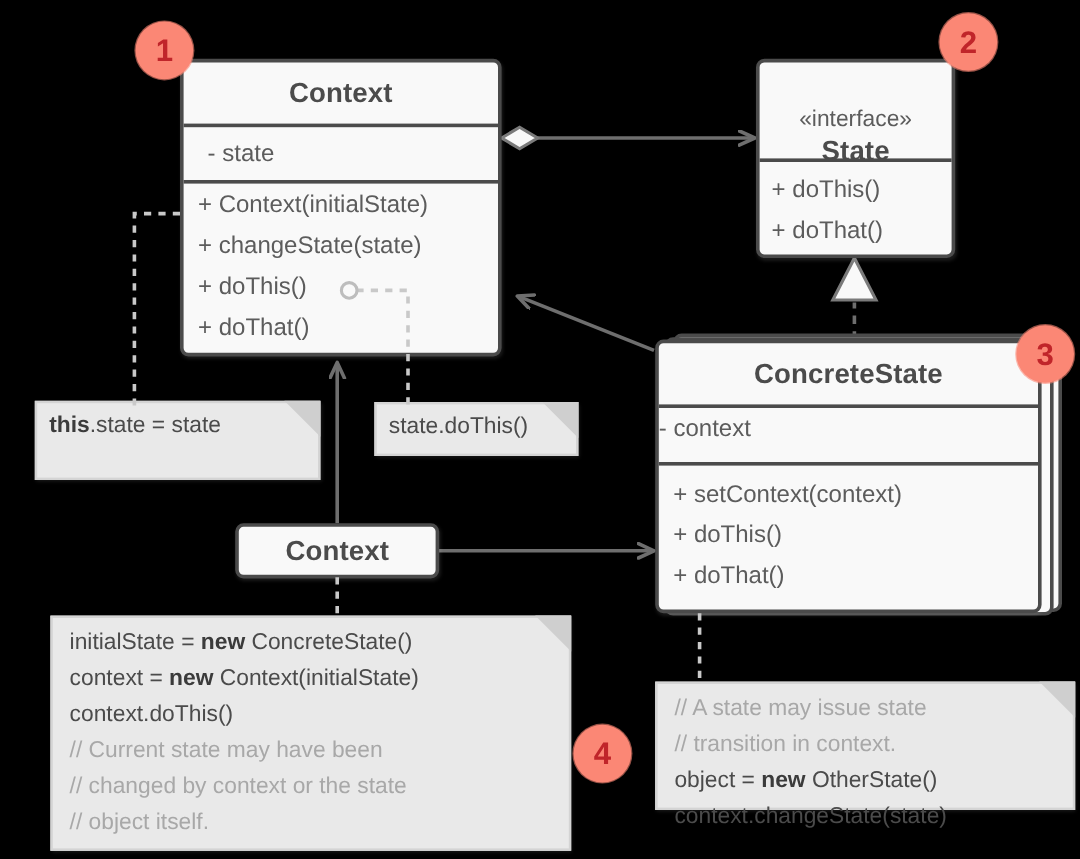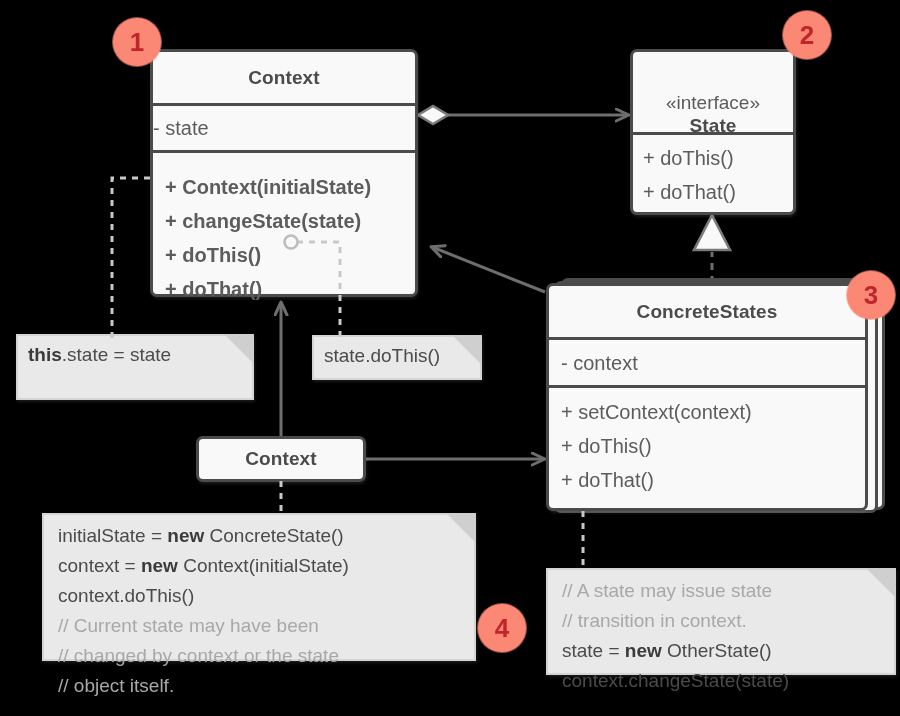--- a/index.html
+++ b/index.html
@@ -36,21 +36,21 @@
   }
   .uml-compartment {
     box-sizing: border-box;
     position: relative;
   }
   .compartment-divider {
     border-top: 3px solid #4b4b4b;
   }
   .uml-title {
     font-weight: bold;
-    font-size: 19px;
+    font-size: 23px;
     color: #4b4b4b;
     text-align: center;
     letter-spacing: 0.1px;
   }
   .uml-stereotype {
     font-size: 19px;
     color: #5c5c5c;
     text-align: center;
     font-weight: normal;
     margin-top: 44px;
@@ -169,24 +169,24 @@
      ConcreteStates --&gt;
     <g>
       <path d="M583,511 L583,568" fill="none" stroke="#c9c9c9" stroke-width="3" stroke-dasharray="6 6"></path>
     </g>
   </svg>
 
   <div class="uml-box" style="left:150px; top:49px; width:268px; height:248px;">
     <div class="uml-compartment" style="height:51px; display:flex; align-items:center; justify-content:center;">
       <div class="uml-title">Context</div>
     </div>
-    <div class="uml-compartment compartment-divider" style="height:47px; display:flex; align-items:center; padding-left:0;">
+    <div class="uml-compartment compartment-divider" style="height:47px; display:flex; align-items:center; padding-left:20px;">
       <div class="uml-member">- state</div>
     </div>
-    <div class="uml-compartment compartment-divider" style="padding:17px 0 0 12px;font-weight:bold;">
+    <div class="uml-compartment compartment-divider" style="padding:1px 0 0 12px;">
       <div class="uml-member">+ Context(initialState)</div>
       <div class="uml-member">+ changeState(state)</div>
       <div class="uml-member">+ doThis()</div>
       <div class="uml-member">+ doThat()</div>
     </div>
   </div>
 
   <div class="uml-box" style="left:630px; top:49px; width:166px; height:166px;">
     <div class="uml-compartment" style="height:80px; display:flex; flex-direction:column; align-items:center; justify-content:center; gap:1px;">
       <div class="uml-stereotype">«interface»</div>
@@ -196,65 +196,65 @@
       <div class="uml-member">+ doThis()</div>
       <div class="uml-member">+ doThat()</div>
     </div>
   </div>
 
   <div class="uml-stack-card" style="left:561px; top:278px; width:324px; height:232px;"></div>
   <div class="uml-stack-card" style="left:554px; top:281px; width:324px; height:232px;"></div>
 
   <div class="uml-box" style="left:546px; top:283px; width:322px; height:228px;">
     <div class="uml-compartment" style="height:51px; display:flex; align-items:center; justify-content:center;">
-      <div class="uml-title">ConcreteStates</div>
-    </div>
-    <div class="uml-compartment compartment-divider" style="height:48px; display:flex; align-items:center; padding-left:12px;">
+      <div class="uml-title">ConcreteState</div>
+    </div>
+    <div class="uml-compartment compartment-divider" style="height:48px; display:flex; align-items:flex-start; ">
       <div class="uml-member">- context</div>
     </div>
     <div class="uml-compartment compartment-divider" style="padding:7px 0 0 12px;">
       <div class="uml-member">+ setContext(context)</div>
       <div class="uml-member">+ doThis()</div>
       <div class="uml-member">+ doThat()</div>
     </div>
   </div>
 
   <div class="uml-box" style="left:196px; top:436px; width:170px; height:46px; display:flex; align-items:center; justify-content:center;">
     <div class="uml-title">Context</div>
   </div>
 
-  <div class="uml-note" style="left:16px; top:334px; width:238px; height:66px; padding:4px 0 0 10px;">
+  <div class="uml-note" style="left:29px; top:334px; width:238px; height:66px; padding:4px 0 0 10px;">
     <div class="note-fold"></div>
 
   <div class="note-line"><b>this</b><span>.state = state</span></div>
     </div>
 
   <div class="uml-note" style="left:312px; top:335px; width:170px; height:45px; padding:4px 0 0 10px;">
     <div class="note-fold"></div>
 
   <div class="note-line"><span>state.doThis()</span></div>
     </div>
 
-  <div class="uml-note" style="left:42px; top:513px; width:434px; height:148px; padding:6px 0 0 14px;">
+  <div class="uml-note" style="left:42px; top:513px; width:434px; height:196px; padding:6px 0 0 14px;">
     <div class="note-fold"></div>
 
   <div class="note-line"><span>initialState = </span><b>new</b><span> ConcreteState()</span></div>
       <div class="note-line"><span>context = </span><b>new</b><span> Context(initialState)</span></div>
       <div class="note-line"><span>context.doThis()</span></div>
       <div class="note-line comment"><span>// Current state may have been</span></div>
       <div class="note-line comment"><span>// changed by context or the state</span></div>
       <div class="note-line comment"><span>// object itself.</span></div>
     </div>
 
   <div class="uml-note" style="left:546px; top:568px; width:350px; height:107px; padding:6px 0 0 14px;">
     <div class="note-fold"></div>
 
   <div class="note-line comment"><span>// A state may issue state</span></div>
       <div class="note-line comment"><span>// transition in context.</span></div>
-      <div class="note-line"><span>state = </span><b>new</b><span> OtherState()</span></div>
+      <div class="note-line"><span>object = </span><b>new</b><span> OtherState()</span></div>
       <div class="note-line"><span>context.changeState(state)</span></div>
     </div>
 
   <div class="badge" style="left:113px; top:18px;">
     <span>1</span>
   </div>
   <div class="badge" style="left:783px; top:11px;">
     <span>2</span>
   </div>
   <div class="badge" style="left:847px; top:271px;">

